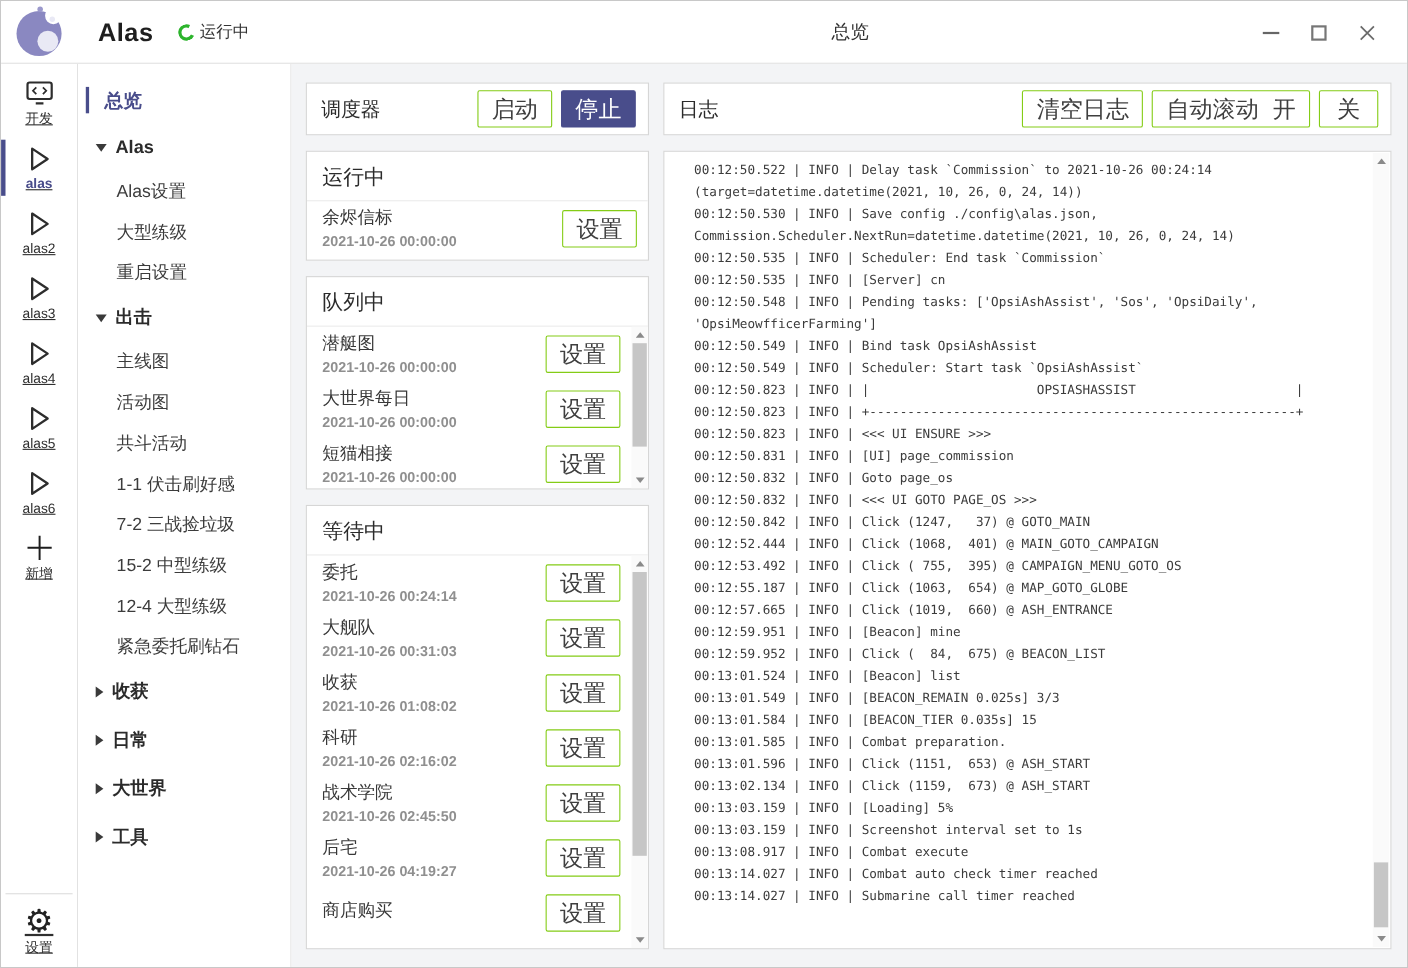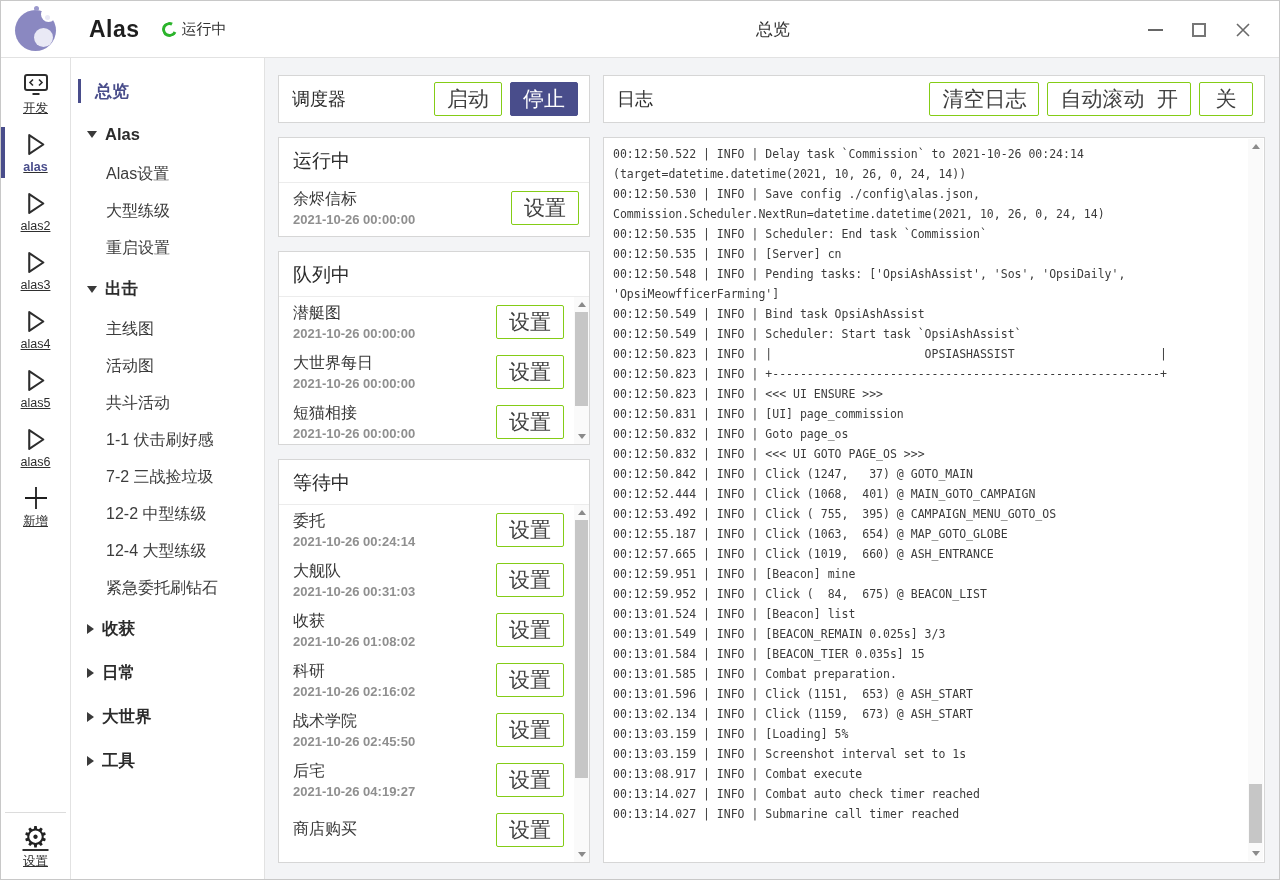--- a/index.html
+++ b/index.html
@@ -73,21 +73,21 @@
   .task-row .btn{flex:none;}
   
   .sb{width:15px;flex:none;position:relative;background:#fafafa;}
   .sb-up,.sb-down{position:absolute;left:0;right:0;height:15px;display:flex;align-items:center;justify-content:center;cursor:pointer;}
   .sb-up{top:0;} .sb-down{bottom:0;}
   .tri-up{width:0;height:0;border-left:4px solid transparent;border-right:4px solid transparent;border-bottom:5px solid #8a8a8a;}
   .tri-down{width:0;height:0;border-left:4px solid transparent;border-right:4px solid transparent;border-top:5px solid #8a8a8a;}
   .sb-track{position:absolute;left:0;right:0;top:15px;bottom:15px;}
   .sb-thumb{position:absolute;left:1px;right:1px;background:#c6c6c6;cursor:pointer;}
   
-  .log-card{flex:1;min-height:0;position:relative;padding:6px 24px 6px 9px;overflow:hidden;}
+  .log-card{flex:1;min-height:0;position:relative;padding:6px 24px 6px 27px;overflow:hidden;}
   .log-line{font-family:"DejaVu Sans Mono","Liberation Mono",monospace;font-size:11.5px;line-height:20px;white-space:pre;color:#3b3b3b;}
   .log-sb{position:absolute;top:1px;right:1px;bottom:1px;width:15px;}
 </style>
 </head>
 <body>
 
 <div class="window">
 
   <header class="titlebar">
     <div class="logo">
@@ -222,21 +222,21 @@
           <div class="nav-child">主线图</div>
 
           <div class="nav-child">活动图</div>
 
           <div class="nav-child">共斗活动</div>
 
           <div class="nav-child">1-1 伏击刷好感</div>
 
           <div class="nav-child">7-2 三战捡垃圾</div>
 
-          <div class="nav-child">12-2 中型练级</div>
+          <div class="nav-child">15-2 中型练级</div>
 
           <div class="nav-child">12-4 大型练级</div>
 
           <div class="nav-child">紧急委托刷钻石</div>
         </div>
 
       <div class="nav-group">
         <i class="caret-right"></i>
         <span>收获</span>
       </div>

